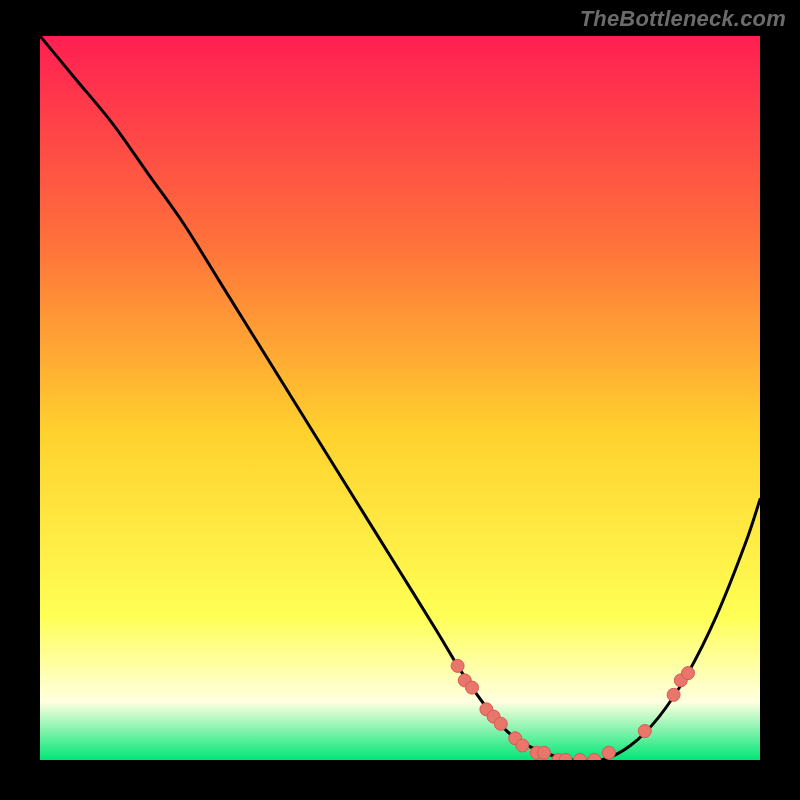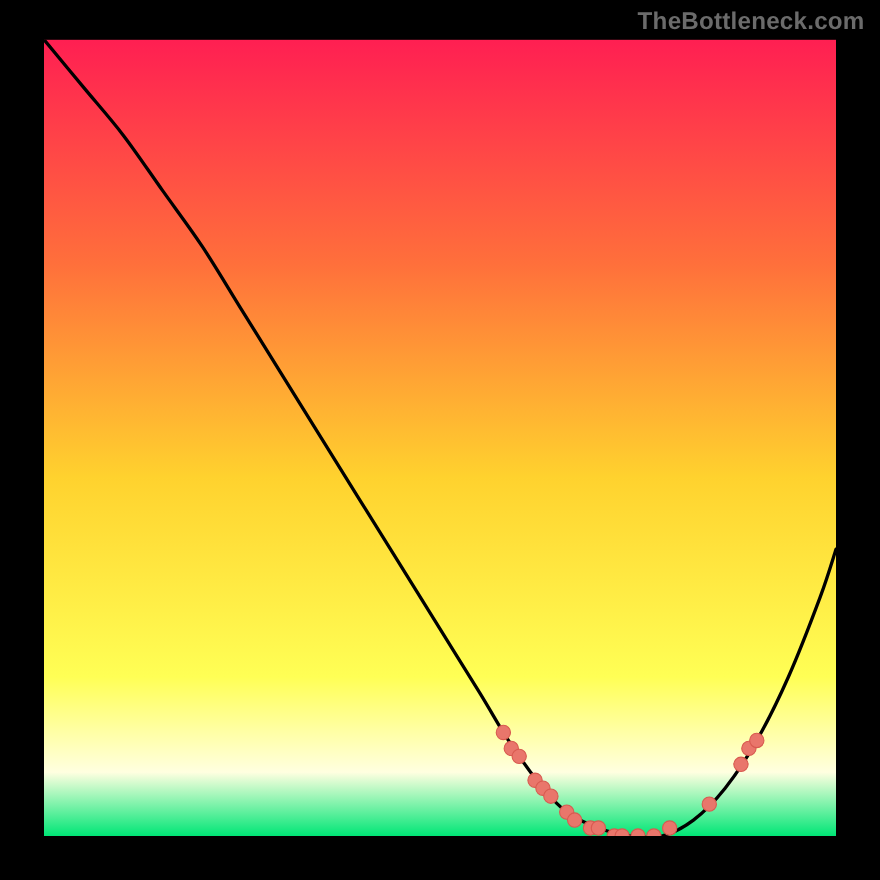--- a/index.html
+++ b/index.html
@@ -9,20 +9,21 @@
     height: 800px;
     background: #000;
     font-family: Arial, Helvetica, sans-serif;
     overflow: hidden;
   }
   .frame {
     position: relative;
     width: 800px;
     height: 752px;
     background: #000;
+    font-style: italic;
   }
   .watermark {
     position: absolute;
     top: 6px;
     right: 14px;
     color: #6b6b6b;
     font-size: 22px;
     font-weight: 600;
     letter-spacing: 0.2px;
     user-select: none;

